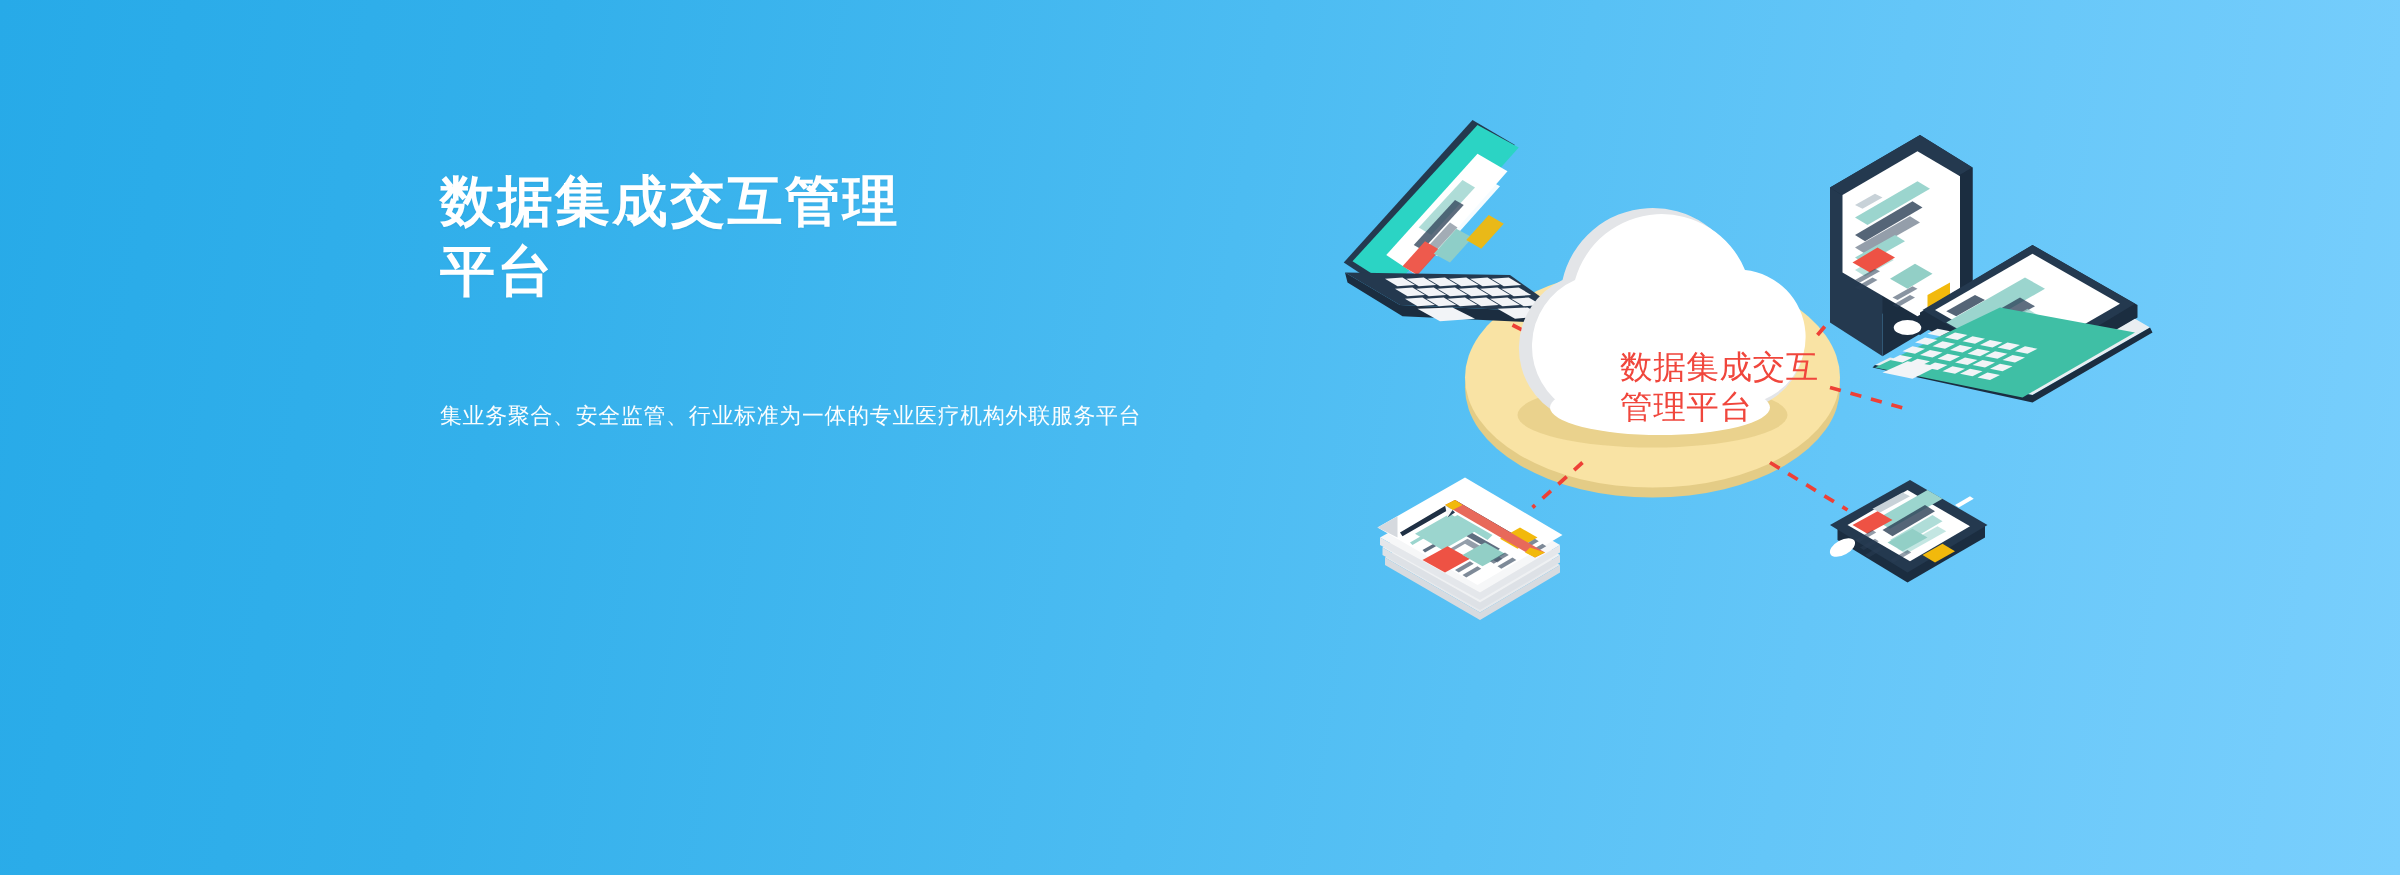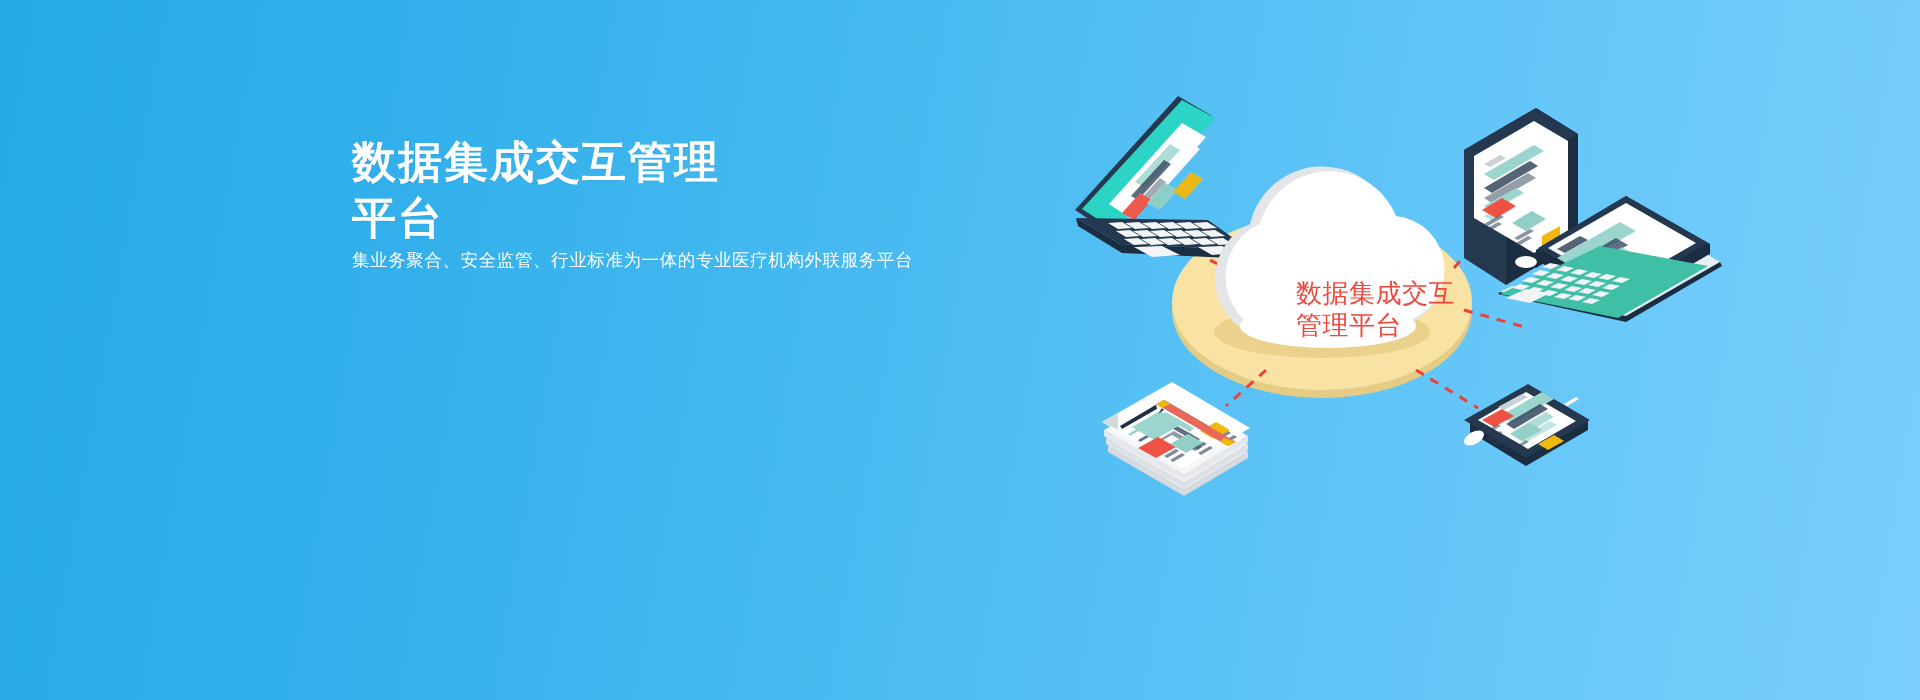--- a/index.html
+++ b/index.html
@@ -27,20 +27,21 @@
   .headline {
     color:#ffffff;
     font-size:44px;
     line-height:1.28;
     font-weight:700;
     letter-spacing:2px;
     white-space:pre-line;
     text-shadow:0 1px 2px rgba(0,0,0,.05);
   }
   .subtitle {
+    margin-top:72px;
     color:#ffffff;
     font-size:17.5px;
     line-height:1.5;
     letter-spacing:.6px;
     font-weight:400;
     opacity:.98;
   }
 
   
   .illustration {

